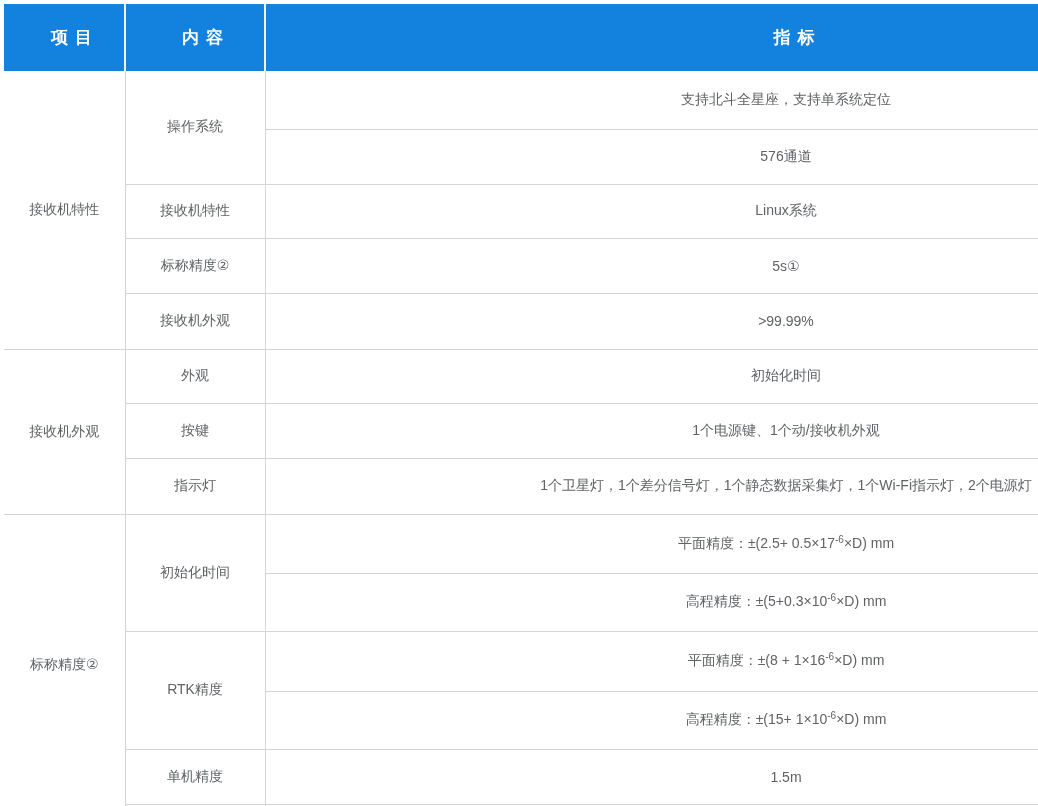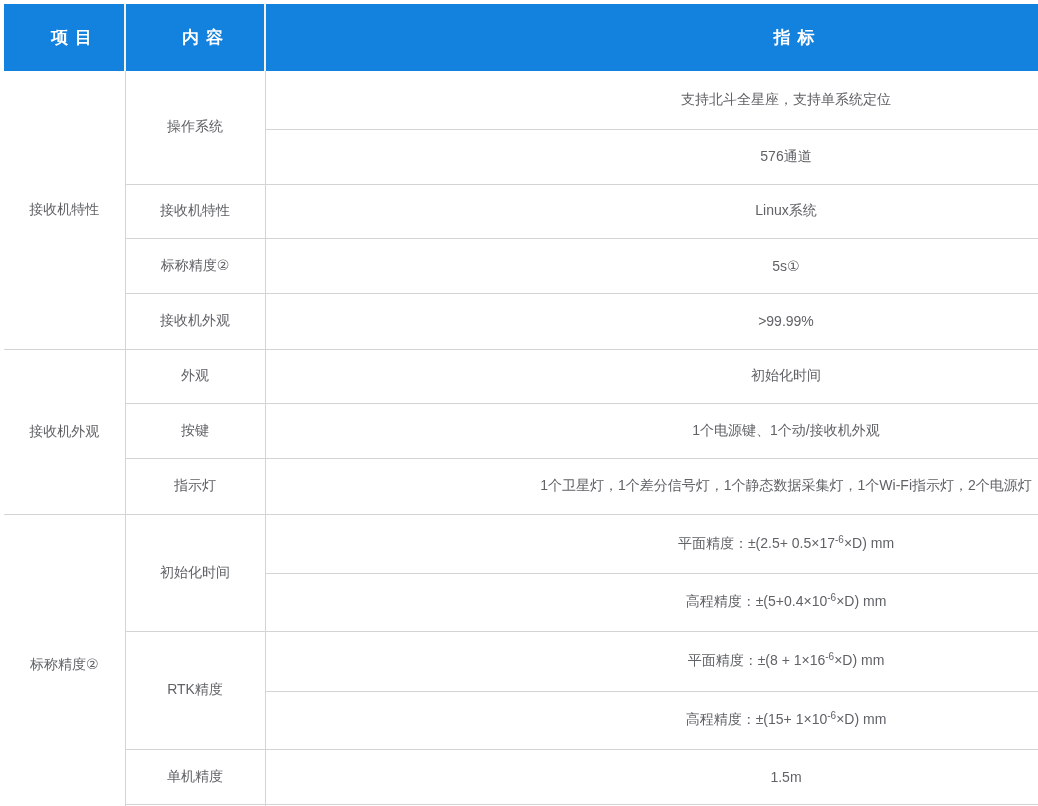--- a/index.html
+++ b/index.html
@@ -110,21 +110,21 @@
         <td class="c-content">指示灯</td>
         <td class="c-value"><span>1个卫星灯，1个差分信号灯，1个静态数据采集灯，1个Wi-Fi指示灯，2个电源灯</span></td>
       </tr>
 
       <tr style="height:59px">
         <td class="c-item" rowspan="6">标称精度②</td>
         <td class="c-content" rowspan="2">初始化时间</td>
         <td class="c-value"><span>平面精度：±(2.5+ 0.5×17</span><span class="sup">-6</span><span>×D) mm</span></td>
       </tr>
       <tr style="height:58px">
-        <td class="c-value"><span>高程精度：±(5+0.4×10</span><span class="sup">-6</span><span>×D) mm</span></td>
+        <td class="c-value"><span>高程精度：±(5+0.3×10</span><span class="sup">-6</span><span>×D) mm</span></td>
       </tr>
       <tr style="height:60px">
         <td class="c-content" rowspan="2">RTK精度</td>
         <td class="c-value"><span>平面精度：±(8 + 1×16</span><span class="sup">-6</span><span>×D) mm</span></td>
       </tr>
       <tr style="height:58px">
         <td class="c-value"><span>高程精度：±(15+ 1×10</span><span class="sup">-6</span><span>×D) mm</span></td>
       </tr>
       <tr style="height:55px">
         <td class="c-content">单机精度</td>

